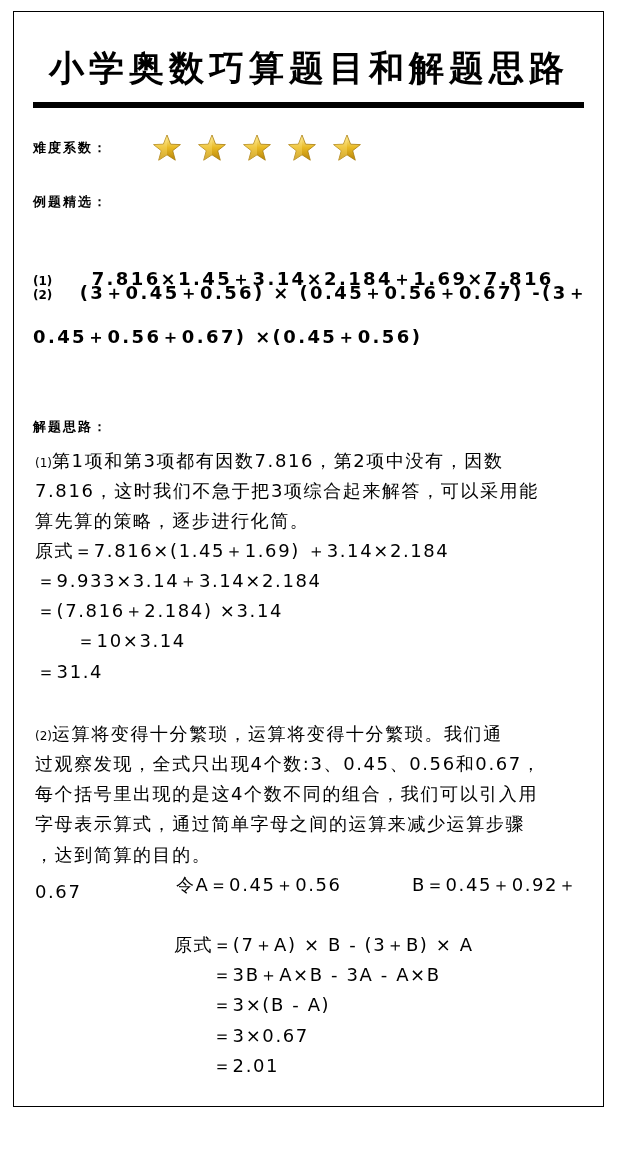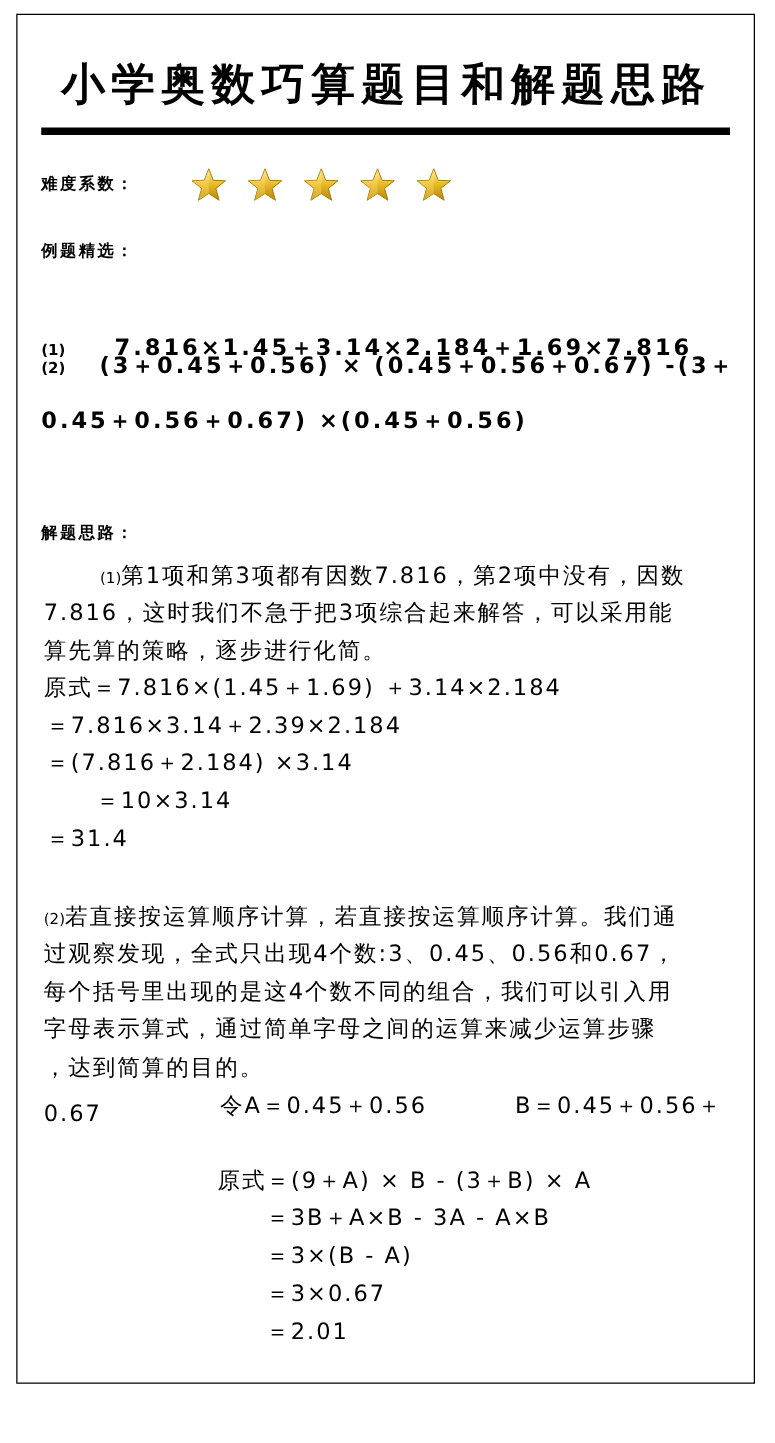--- a/index.html
+++ b/index.html
@@ -96,41 +96,41 @@
 
 <div class="abs formula" style="left:33px; top:280px;">
   <span class="num">(2)</span>
   <span style="display:inline-block; width:10px;"></span>
   <span>(3＋0.45＋0.56) × (0.45＋0.56＋0.67) -(3＋</span>
 </div>
 <div class="abs formula" style="left:33px; top:324px;">0.45＋0.56＋0.67) ×(0.45＋0.56)</div>
 
 <div class="abs label" style="left:33px; top:415px;">解题思路：</div>
 
-<div class="abs body-line" style="left:35px; top:448px;margin-left:45px;">
+<div class="abs body-line" style="left:35px; top:448px;">
   <span class="small-num">(1)</span><span>第1项和第3项都有因数7.816，第2项中没有，因数</span>
 </div>
 <div class="abs body-line" style="left:35px; top:478px;">7.816，这时我们不急于把3项综合起来解答，可以采用能</div>
 <div class="abs body-line" style="left:35px; top:508px;">算先算的策略，逐步进行化简。</div>
 
 <div class="abs body-line" style="left:35px; top:538px;text-align:right;">原式＝7.816×(1.45＋1.69) ＋3.14×2.184</div>
-<div class="abs body-line" style="left:37px; top:568px;">＝7.816×3.14＋2.39×2.184</div>
+<div class="abs body-line" style="left:37px; top:568px;">＝9.933×3.14＋3.14×2.184</div>
 <div class="abs body-line" style="left:37px; top:598px;">＝(7.816＋2.184) ×3.14</div>
 <div class="abs body-line" style="left:37px; top:628px;margin-left:40px;">＝10×3.14</div>
 <div class="abs body-line" style="left:37px; top:659px;">＝31.4</div>
 
 <div class="abs body-line" style="left:35px; top:721px;">
-  <span class="small-num">(2)</span><span>若直接按运算顺序计算，若直接按运算顺序计算。我们通</span>
+  <span class="small-num">(2)</span><span>运算将变得十分繁琐，运算将变得十分繁琐。我们通</span>
 </div>
 <div class="abs body-line" style="left:35px; top:751px;">过观察发现，全式只出现4个数:3、0.45、0.56和0.67，</div>
 <div class="abs body-line" style="left:35px; top:781px;">每个括号里出现的是这4个数不同的组合，我们可以引入用</div>
 <div class="abs body-line" style="left:35px; top:811px;">字母表示算式，通过简单字母之间的运算来减少运算步骤</div>
 <div class="abs body-line" style="left:35px; top:842px;">，达到简算的目的。</div>
 
 <div class="abs body-line" style="left:176px; top:872px;">令A＝0.45＋0.56</div>
-<div class="abs body-line" style="left:412px; top:872px;">B＝0.45＋0.56＋</div>
+<div class="abs body-line" style="left:412px; top:872px;">B＝0.45＋0.92＋</div>
 <div class="abs body-line" style="left:35px; top:879px;">0.67</div>
 
-<div class="abs body-line" style="left:174px; top:932px;">原式＝(9＋A) × B - (3＋B) × A</div>
+<div class="abs body-line" style="left:174px; top:932px;">原式＝(7＋A) × B - (3＋B) × A</div>
 <div class="abs body-line" style="left:213px; top:962px;">＝3B＋A×B  -  3A  - A×B</div>
 <div class="abs body-line" style="left:213px; top:992px;">＝3×(B - A)</div>
 <div class="abs body-line" style="left:213px; top:1023px;">＝3×0.67</div>
 <div class="abs body-line" style="left:213px; top:1053px;">＝2.01</div>
 
 </body></html>

